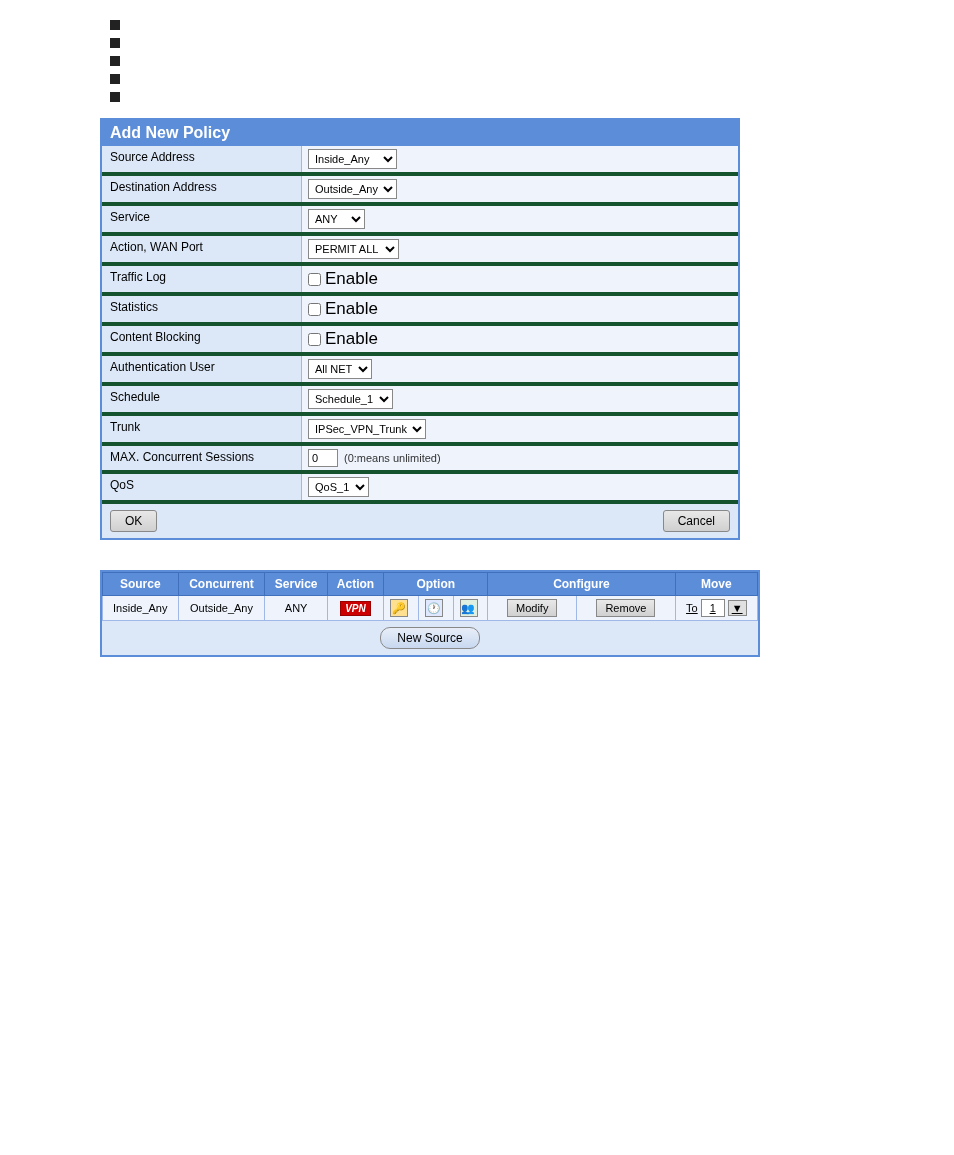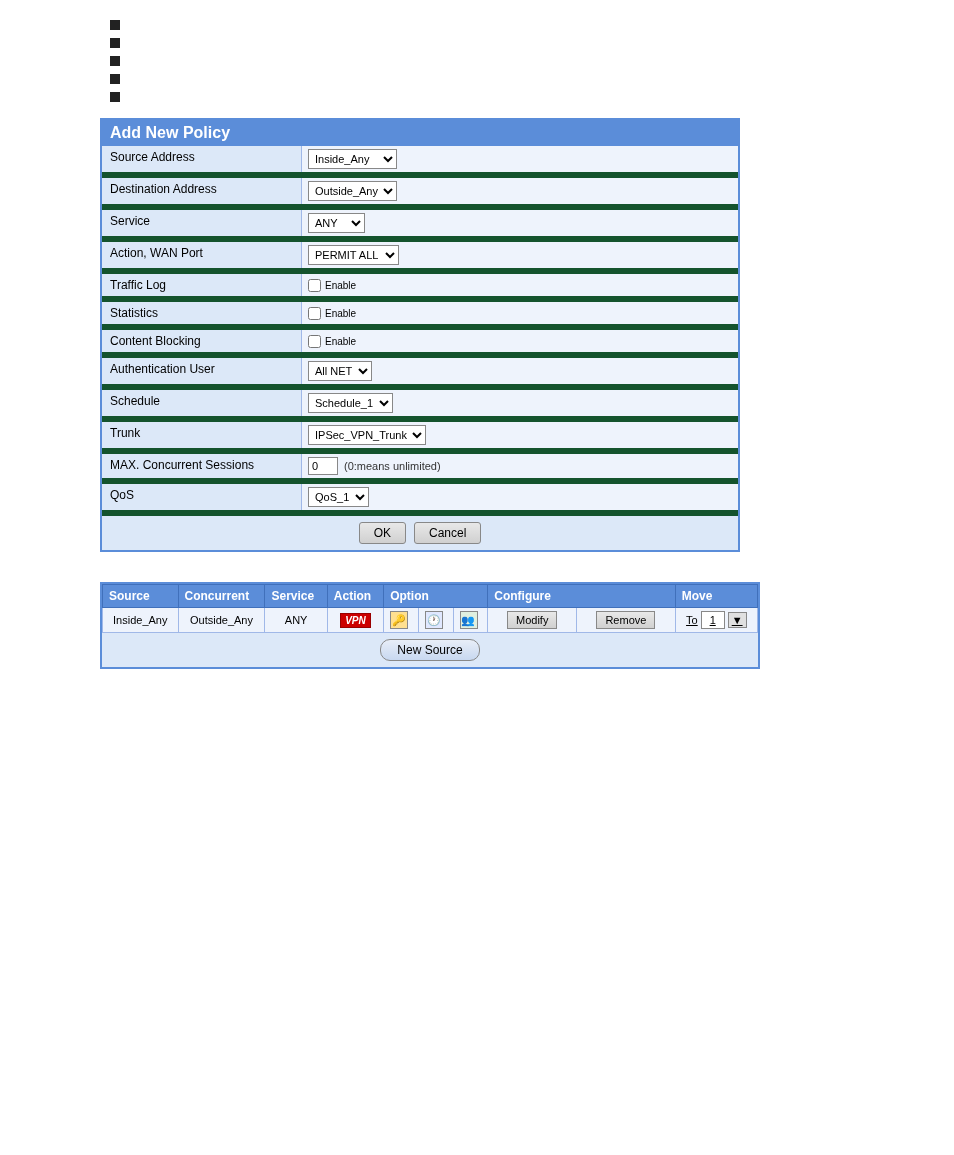--- a/index.html
+++ b/index.html
@@ -43,21 +43,21 @@
     }
     .policy-form-title {
       background: #5b8dd9;
       color: #fff;
       font-weight: bold;
       padding: 4px 8px;
       font-size: 16px;
     }
     .form-row {
       display: flex;
-      border-bottom: 6px solid #14532d;
+      border-bottom: 4px solid #14532d;
     }
     .form-row:last-child {
       border-bottom: none;
     }
     .form-label {
       background: #dce8f8;
       width: 200px;
       min-width: 200px;
       padding: 4px 8px;
       border-right: 1px solid #a0b8e8;
@@ -82,32 +82,32 @@
     input[type="text"], input[type="number"] {
       font-size: 11px;
       border: 1px solid #888;
       padding: 1px 3px;
       height: 18px;
     }
     input[type="checkbox"] {
       margin-right: 4px;
     }
     .enable-label {
-      font-size: 10px;
+      font-size: 17px;
     }
     .unlimited-note {
       font-size: 11px;
       margin-left: 6px;
       color: #333;
     }
 
     
     .form-buttons {
       display: flex;
-      justify-content: center;
+      justify-content: space-between;
       padding: 6px 8px;
       background: #dce8f8;
       gap: 8px;
     }
     .btn-ok, .btn-cancel {
       padding: 3px 14px;
       font-size: 12px;
       border: 1px solid #888;
       background: linear-gradient(to bottom, #e8e8e8, #d0d0d0);
       cursor: pointer;
@@ -123,21 +123,21 @@
     .policy-table {
       width: 100%;
       border-collapse: collapse;
     }
     .policy-table th {
       background: #5b8dd9;
       color: #fff;
       padding: 4px 6px;
       font-size: 12px;
       font-weight: bold;
-      text-align: left;
+      text-align: center;
       border: 1px solid #4070bb;
     }
     .policy-table td {
       padding: 3px 6px;
       font-size: 11px;
       text-align: center;
       border: 1px solid #a0b8e8;
       background: #eef3fc;
     }
 

